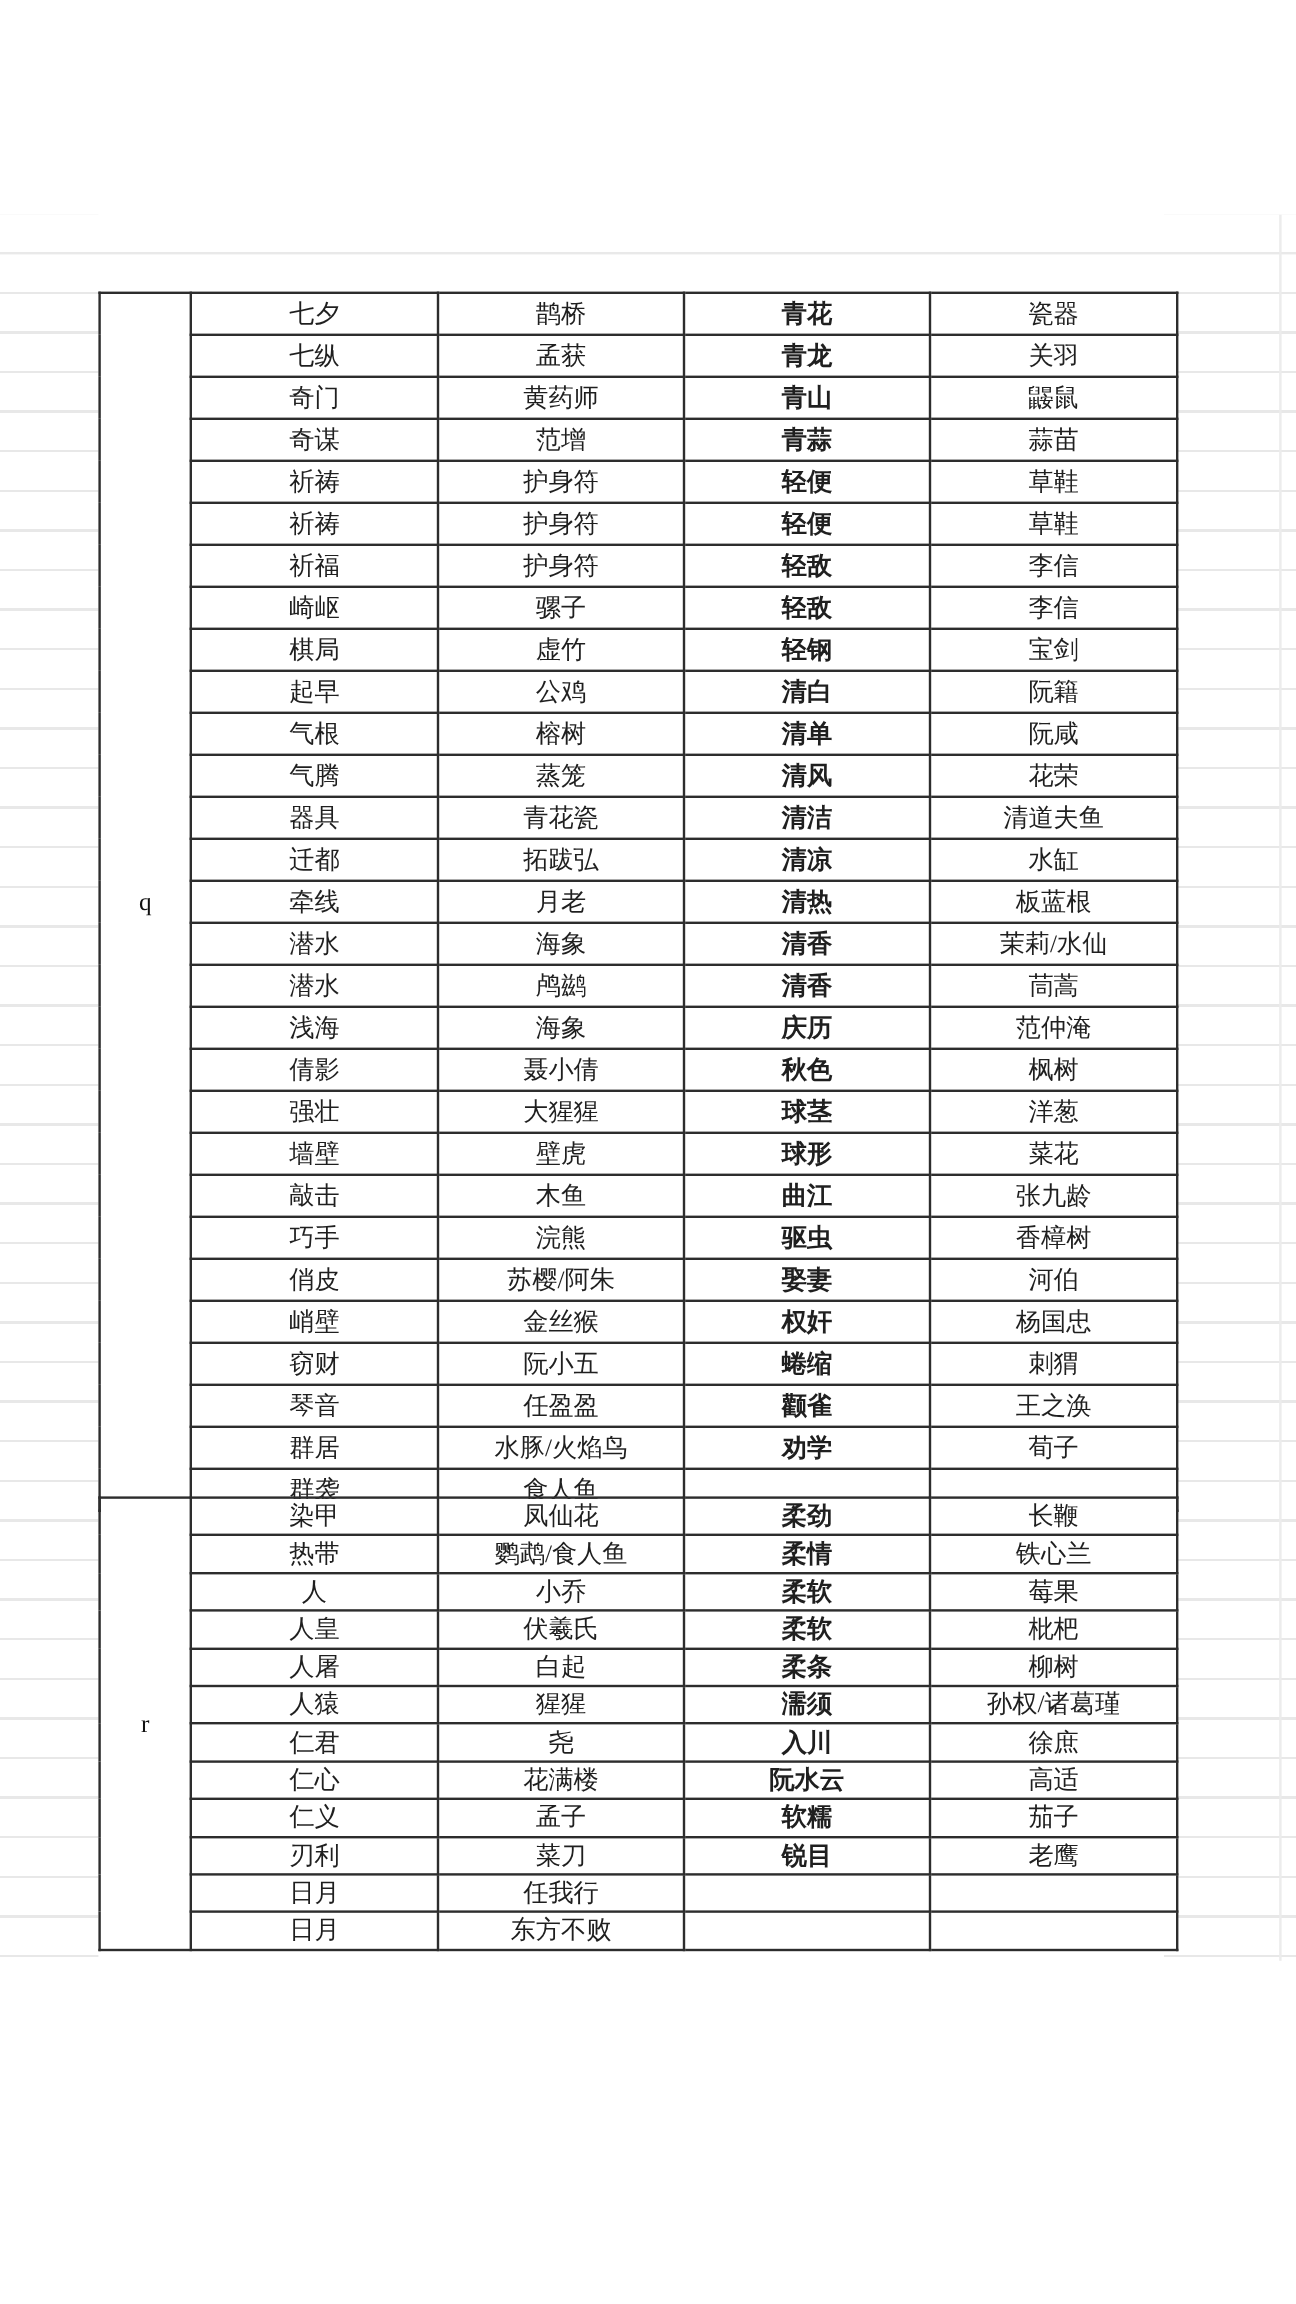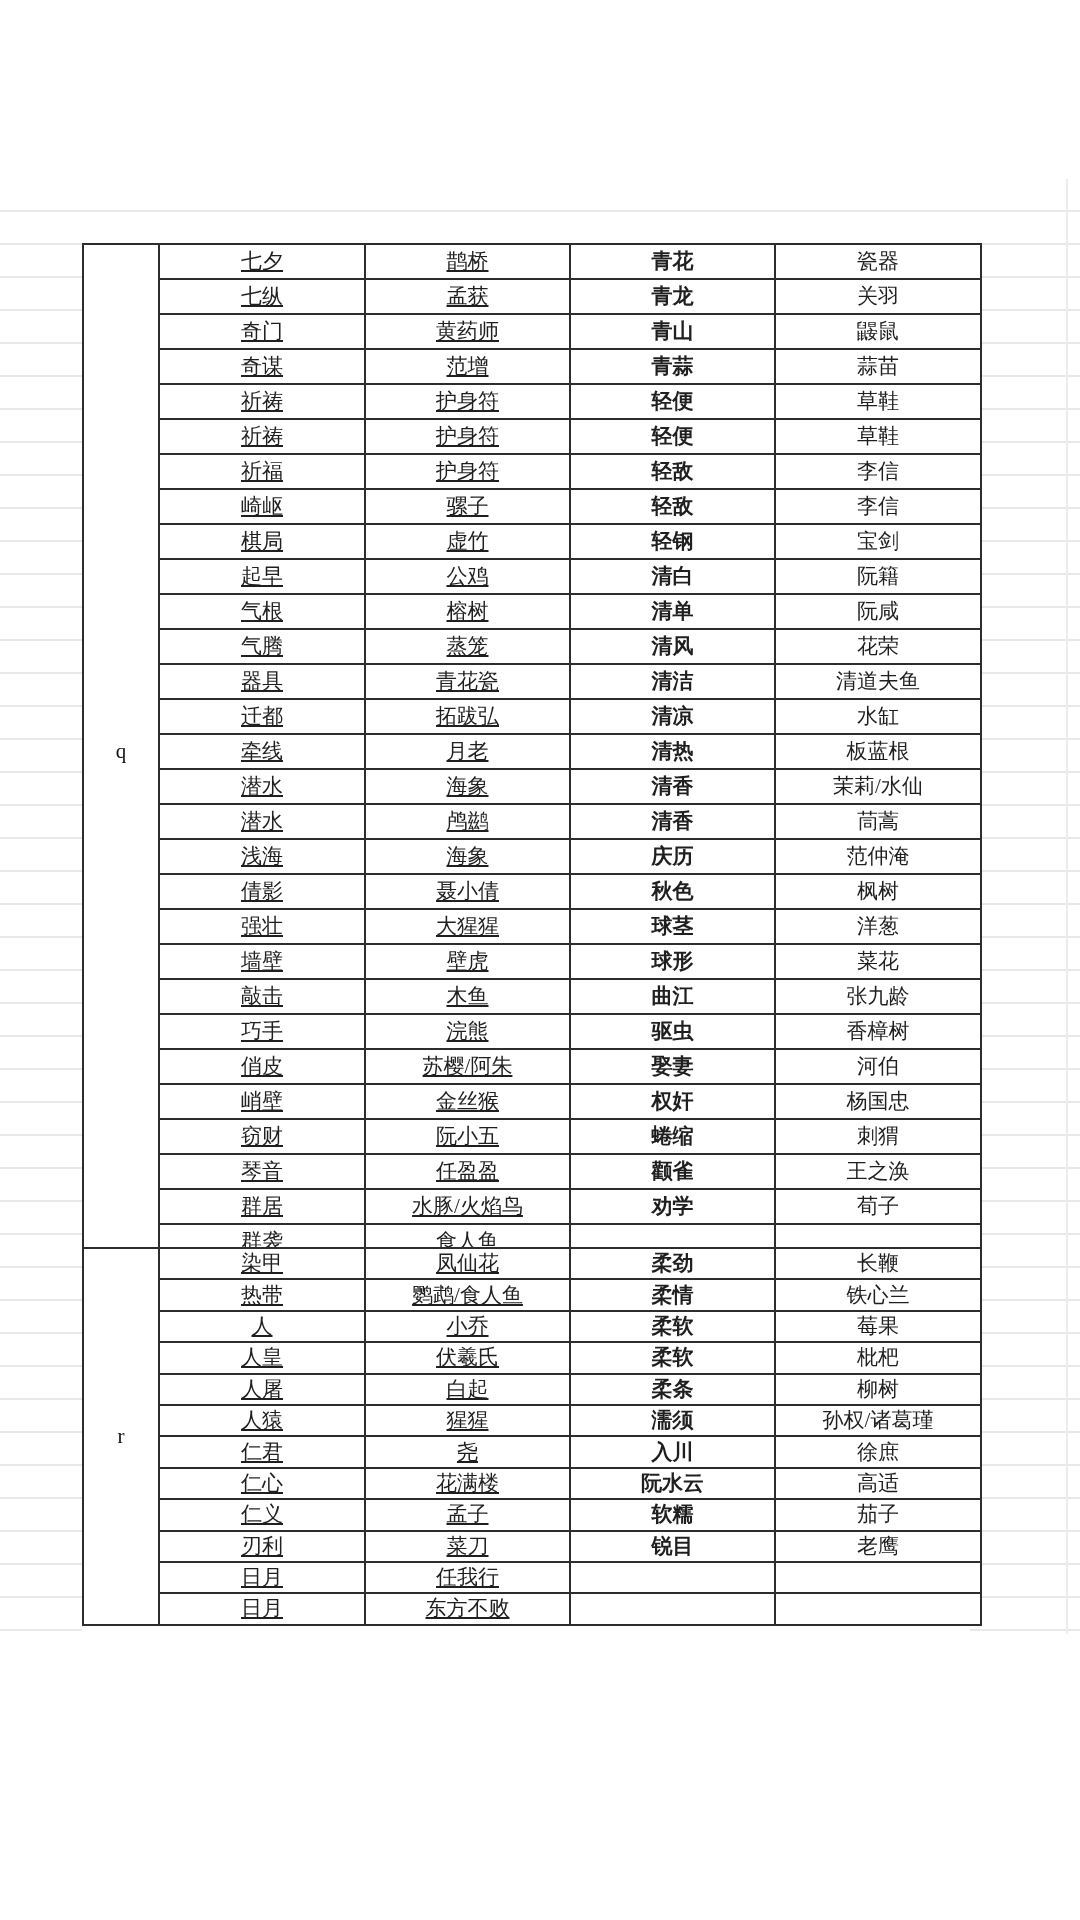--- a/index.html
+++ b/index.html
@@ -35,22 +35,22 @@
     background:#ffffff;
   }
   #table-q td{height:33px;}
   #table-r td{height:29.4px;}
 
   td.label-cell{
     width:74px;background:#f8d7de;
     font-size:118px;font-family:"Liberation Serif","DejaVu Serif",serif;
     color:#111;padding-bottom:6px;
   }
-  td.c0{width:204px;background:#fcf1c9;text-decoration:underline;}
-  td.c1{width:203px;background:#e4f0dc;text-decoration:underline;}
+  td.c0{width:204px;background:#fcf1c9;}
+  td.c1{width:203px;background:#e4f0dc;}
   td.c2{width:203px;background:#fcf1c9;font-weight:bold;}
   td.c3{width:204px;background:#e4f0dc;}
   td.empty{background:#ffffff;}
 </style>
 </head>
 <body>
 
 <div class="canvas">
   <div class="grid-strip left"></div>
   <div class="grid-strip right"></div>

